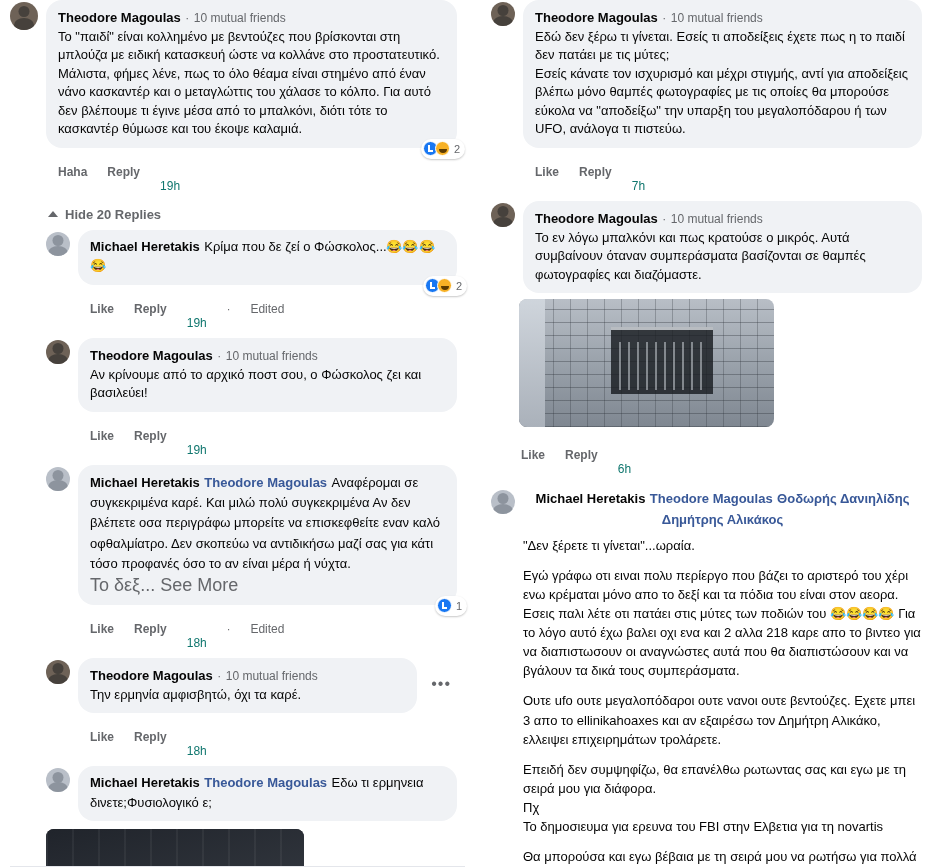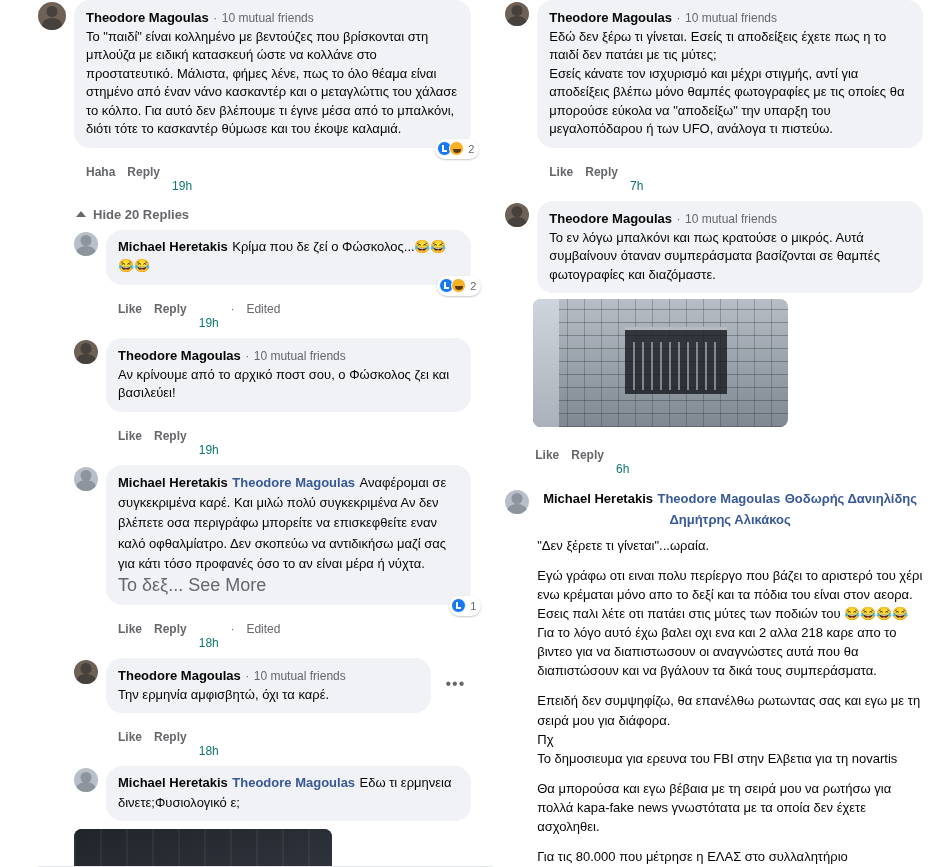--- a/index.html
+++ b/index.html
@@ -10,21 +10,20 @@
     font-family: "Liberation Sans", sans-serif;
     overflow: hidden;
   }
   .page {
     position: relative;
     width: 931px; height: 867px;
     background: #ffffff;
     display: flex;
     flex-direction: row;
     gap: 0;
-    padding-left: 28px;
   }
   .col {
     width: 465px;
     padding: 0 8px 0 0;
     position: relative;
   }
   .col-left { padding-left: 10px; }
   .col-right { padding-left: 26px; }
 
   
@@ -102,21 +101,21 @@
   }
   .seemore {
     color: #65676b;
     font-size: 18px;
   }
 
   
   .actions {
     display: flex;
     align-items: center;
-    gap: 12px;
+    gap: 20px;
     padding: 3px 0 6px 12px;
     font-size: 12px;
     color: #65676b;
     position: relative;
   }
   .actions .act {
     font-weight: bold;
     color: #65676b;
     cursor: pointer;
   }
@@ -486,20 +485,21 @@
       <div class="avatar sm"></div>
       <div class="body-col">
         <div class="post-head">
           <span class="uname">Michael Heretakis</span>
           <span class="mention">Theodore Magoulas</span>
           <span class="mention">Θοδωρής Δανιηλίδης Δημήτρης Αλικάκος</span>
         </div>
         <div class="text-body">
           <p class="para">"Δεν ξέρετε τι γίνεται"...ωραία.</p>
           <p class="para">Εγώ γράφω οτι ειναι πολυ περίεργο που βάζει το αριστερό του χέρι ενω κρέμαται μόνο απο το δεξί και τα πόδια του είναι στον αεορα. Εσεις παλι λέτε οτι πατάει στις μύτες των ποδιών του 😂😂😂😂 Για το λόγο αυτό έχω βαλει οχι ενα και 2 αλλα 218 καρε απο το βιντεο για να διαπιστωσουν οι αναγνώστες αυτά που θα διαπιστώσουν και να βγάλουν τα δικά τους συμπεράσματα.</p>
+          <p class="para">Ουτε ufo ουτε μεγαλοπόδαροι ουτε νανοι ουτε βεντούζες. Εχετε μπει 3 απο το ellinikahoaxes και αν εξαιρέσω τον Δημήτρη Αλικάκο, ελλειψει επιχειρημάτων τρολάρετε.</p>
           <p class="para">Επειδή δεν συμψηφίζω, θα επανέλθω ρωτωντας σας και εγω με τη σειρά μου για διάφορα.
 Πχ
 Το δημοσιευμα για ερευνα του FBI στην Ελβετια για τη novartis</p>
           <p class="para">Θα μπορούσα και εγω βέβαια με τη σειρά μου να ρωτήσω για πολλά kapa-fake news γνωστότατα με τα οποία δεν έχετε ασχοληθει.</p>
           <p class="para">Για τις 80.000 που μέτρησε η ΕΛΑΣ στο συλλαλητήριο</p>
 
         </div>
       </div>
     </div>
 

